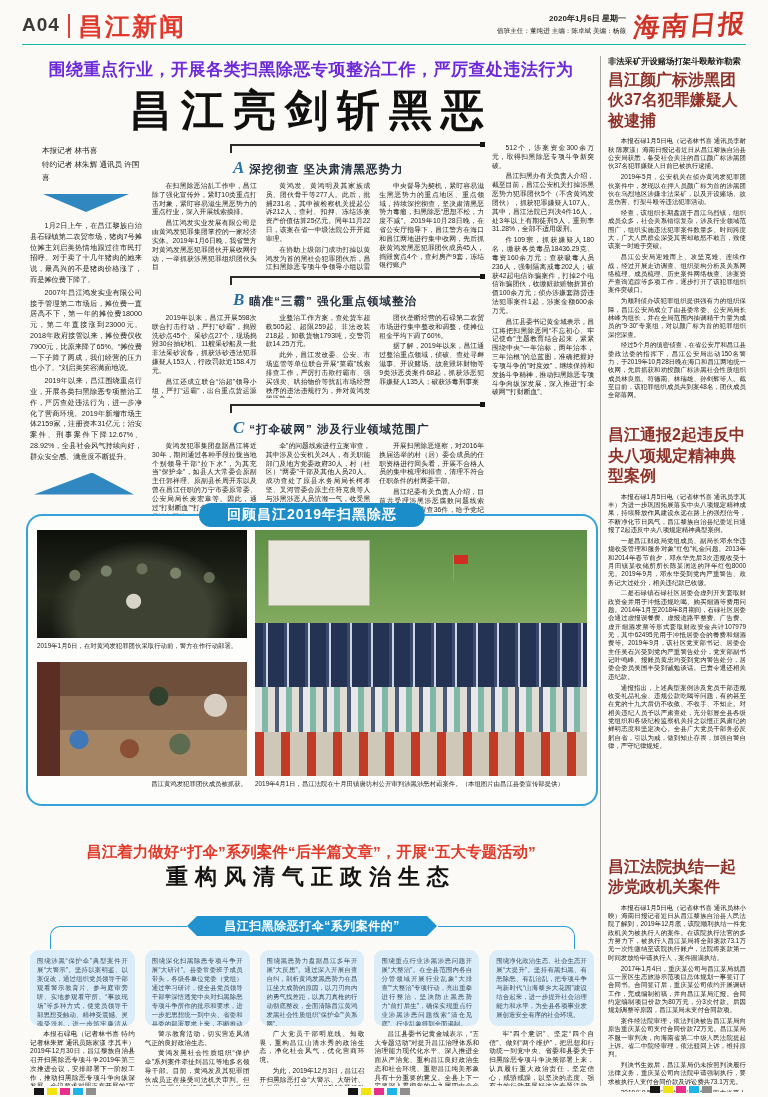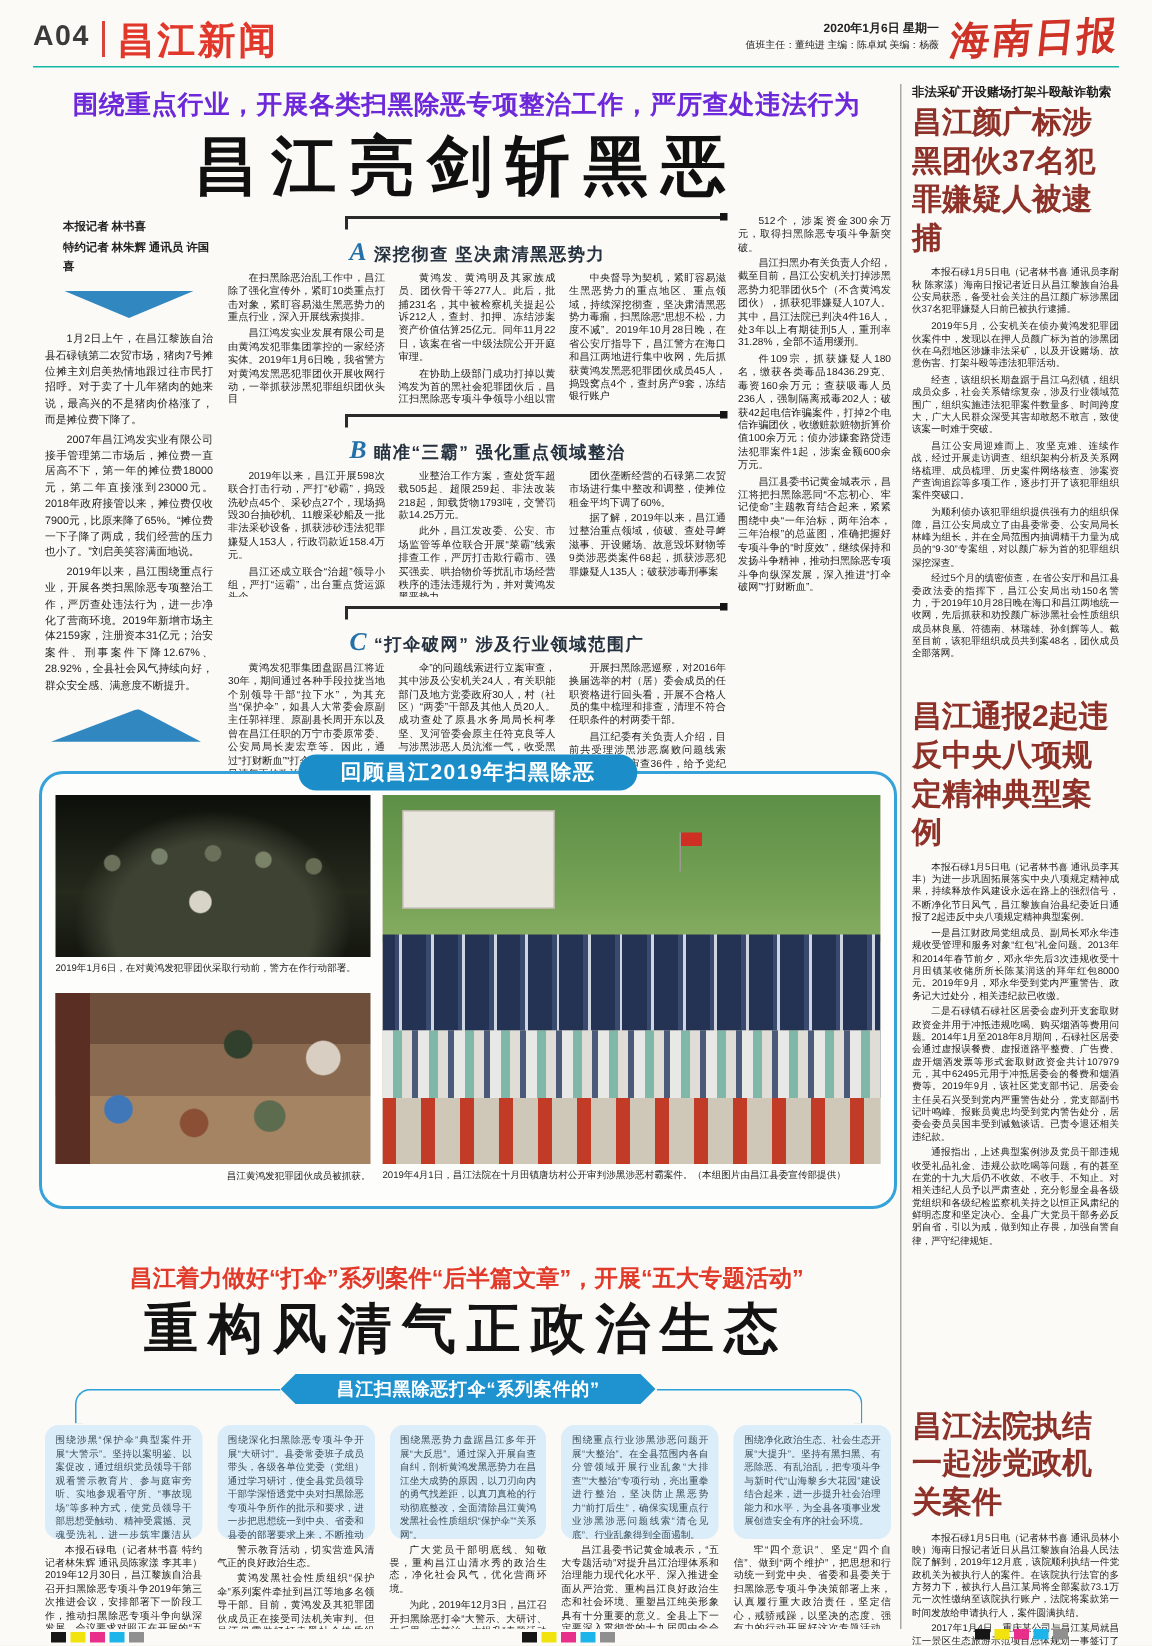--- a/index.html
+++ b/index.html
@@ -13,21 +13,21 @@
   .section-name{position:absolute;left:56px;top:0;font-size:25px;font-weight:900;color:#e2382c;letter-spacing:2px;}
   .dateline{position:absolute;right:120px;top:3px;text-align:right;font-size:6.6px;color:#222;line-height:1.6;}
   .date-main{font-weight:bold;font-size:8px;display:block;text-align:right;}
   .masthead{position:absolute;right:0;top:-2px;font-family:"Liberation Serif","DejaVu Serif",serif;font-size:26px;font-weight:900;color:#cf3327;transform:skewX(-8deg) rotate(-2deg);letter-spacing:2px;}
 
   
   .lead-kicker{position:absolute;left:28px;top:58px;width:566px;text-align:center;font-size:17px;font-weight:700;color:#6d28d9;letter-spacing:0.5px;}
   .lead-headline{position:absolute;left:28px;top:82px;width:566px;text-align:center;font-size:43px;font-weight:700;color:#101010;letter-spacing:9px;}
 
   .col-intro{position:absolute;left:30px;top:144px;width:112px;height:360px;overflow:hidden;}
-  .byline{font-size:7.6px;font-weight:bold;color:#222;line-height:1.8;padding-left:12px;}
+  .byline{font-size:7.6px;font-weight:normal;color:#222;line-height:1.8;padding-left:12px;}
   .tri-down{margin:9px auto 9px;width:86px;height:18px;background:#3188c1;clip-path:polygon(0 0,100% 0,50% 100%);}
   .tri-flat{margin:10px 0 0 4px;width:100px;height:22px;background:#3188c1;clip-path:polygon(0 100%,58% 0,100% 100%);}
   .intro-text p,.bp{margin:0 0 2px;}
   .intro-text p{font-size:7.2px;line-height:1.5;text-align:justify;color:#1c1c1c;text-indent:2em;}
 
   .sections{position:absolute;left:152px;top:144px;width:332px;}
   .section{margin-bottom:6px;}
   .sec-head{position:relative;margin-left:78px;margin-bottom:4px;border-top:2px solid #2b2b2b;padding:12px 0 0 3px;}
   .sec-head::before{content:"";position:absolute;left:0;top:-2px;width:2px;height:9px;background:#2b2b2b;}
   .sec-head::after{content:"";position:absolute;right:-1px;top:-4.5px;width:5px;height:5px;background:#141414;}
@@ -72,36 +72,36 @@
   .band-bldg{top:4%;left:4%;width:30%;height:26%;background:#e8e6dd;border:1px solid #b9b6a8;}
   .band-police{top:38%;height:26%;background:repeating-linear-gradient(90deg,#243353 0 8px,#3a4a6e 8px 11px,#cfd6e2 11px 13px,#243353 13px 21px);}
   .band-detainees{top:64%;height:18%;background:repeating-linear-gradient(90deg,#e8e8e6 0 7px,#7fb8a8 7px 13px,#e0ddd6 13px 20px,#4a5a78 20px 24px);}
   .band-ground{top:82%;height:18%;background:repeating-linear-gradient(90deg,#c23b27 0 9px,#cfc8b8 9px 26px);}
   .flag{position:absolute;left:60%;top:10%;width:14px;height:9px;background:#cf2f22;}
   .flagpole{position:absolute;left:60%;top:10%;width:1px;height:26px;background:#9a9a92;margin-left:-1px;}
   .cap-r{position:absolute;left:227px;top:264px;width:332px;font-size:6.4px;color:#222;text-align:justify;line-height:1.35;}
 
   
   .ss-kicker{position:absolute;left:28px;top:842px;width:566px;text-align:center;font-size:15.5px;font-weight:900;color:#e13a2a;}
-  .ss-headline{position:absolute;left:28px;top:862px;width:566px;text-align:center;font-size:36px;font-weight:900;color:#131313;letter-spacing:7px;}
+  .ss-headline{position:absolute;left:28px;top:862px;width:566px;text-align:center;font-size:22px;font-weight:900;color:#131313;letter-spacing:7px;}
   .ss-banner{position:absolute;left:187px;top:916px;width:250px;height:20px;background:#1e93cf;color:#fff;font-size:12px;font-weight:900;display:flex;align-items:center;justify-content:center;clip-path:polygon(0 50%,10px 0,calc(100% - 10px) 0,100% 50%,calc(100% - 10px) 100%,10px 100%);letter-spacing:0.5px;}
   .bracket-l{position:absolute;left:50px;top:926px;width:136px;height:22px;border-left:1.3px solid #2a9fd8;border-top:1.3px solid #2a9fd8;border-top-left-radius:10px;}
   .bracket-r{position:absolute;left:438px;top:926px;width:136px;height:22px;border-right:1.3px solid #2a9fd8;border-top:1.3px solid #2a9fd8;border-top-right-radius:10px;}
   .boxes{position:absolute;left:30px;top:950px;width:564px;display:flex;gap:10px;}
   .box{flex:1;background:#daedf9;border-radius:9px;padding:7px;font-size:6.4px;line-height:1.4;text-align:justify;color:#3c4c5a;height:62px;overflow:hidden;}
   .ss-cols{position:absolute;left:30px;top:1030px;width:564px;display:flex;gap:10px;height:56px;overflow:hidden;}
   .ss-col{flex:1;font-size:6.6px;line-height:1.32;text-align:justify;color:#1b1b1b;}
   .ss-col p{text-indent:2em;}
   .ss-col p:first-child{}
 
   
   .sidebar-divider{position:absolute;left:600px;top:56px;height:1030px;width:0;border-left:1px solid #a8a8a4;}
   .sidebar{position:absolute;left:608px;top:56px;width:138px;}
   .sb-kicker{font-size:8.3px;font-weight:900;color:#1d1d1d;}
-  .sb-title{font-size:20px;font-weight:900;color:#8e3128;line-height:1.28;margin:3px 0 6px;}
+  .sb-title{font-size:16px;font-weight:900;color:#8e3128;line-height:1.28;margin:3px 0 6px;}
   .sb-body{font-size:6.4px;line-height:1.3;text-align:justify;color:#1b1b1b;overflow:hidden;}
   .sb-body p{text-indent:2em;margin:0 0 2.5px;}
   .sb-a1 .sb-body{height:276px;}
   .sb-a2{margin-top:12px;}
   .sb-a2 .sb-body{height:352px;}
   .sb-a3{margin-top:12px;}
   .sb-a3 .sb-body{height:188px;}
 
   
   .regmarks{position:absolute;display:flex;gap:3px;}

